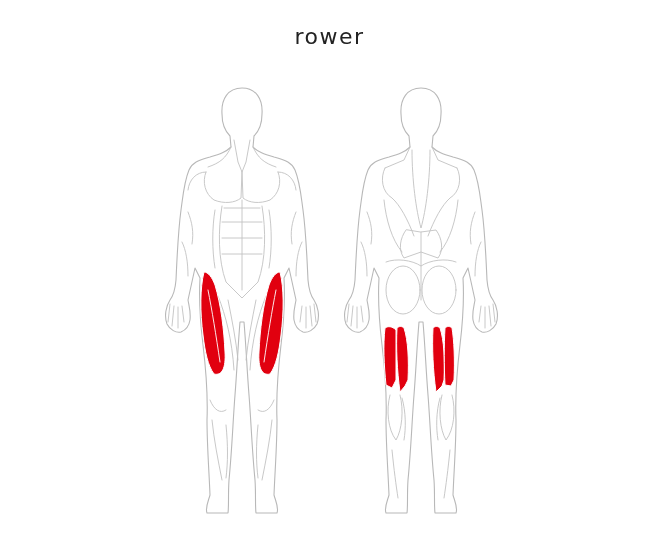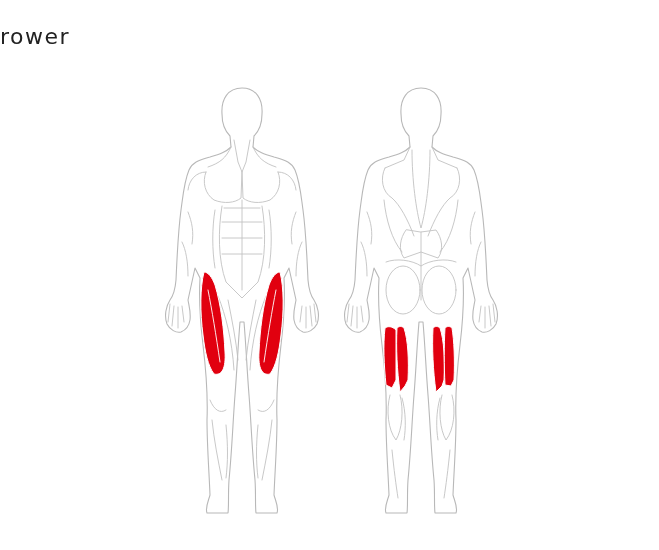--- a/index.html
+++ b/index.html
@@ -1,17 +1,17 @@
 <!DOCTYPE html>
 <html><head>
 <meta charset="utf-8">
 <style>
   html,body{margin:0;padding:0;background:#ffffff;}
   body{width:659px;height:550px;position:relative;overflow:hidden;font-family:"DejaVu Sans",sans-serif;}
-  .title{position:absolute;left:0;width:659px;top:24px;font-size:22px;letter-spacing:1.5px;color:#222222;}
+  .title{position:absolute;left:0;width:659px;top:24px;text-align:center;font-size:22px;letter-spacing:1.5px;color:#222222;}
   svg{position:absolute;left:0;top:0;}
   .o{fill:#ffffff;stroke:#b8b8b8;stroke-width:1.1;stroke-linejoin:round;}
   .l{fill:none;stroke:#c2c2c2;stroke-width:0.9;stroke-linejoin:round;stroke-linecap:round;}
   .m{stroke:#ffffff;stroke-width:1;}
 </style>
 </head>
 <body>
 
 <div class="title">rower</div>
 

